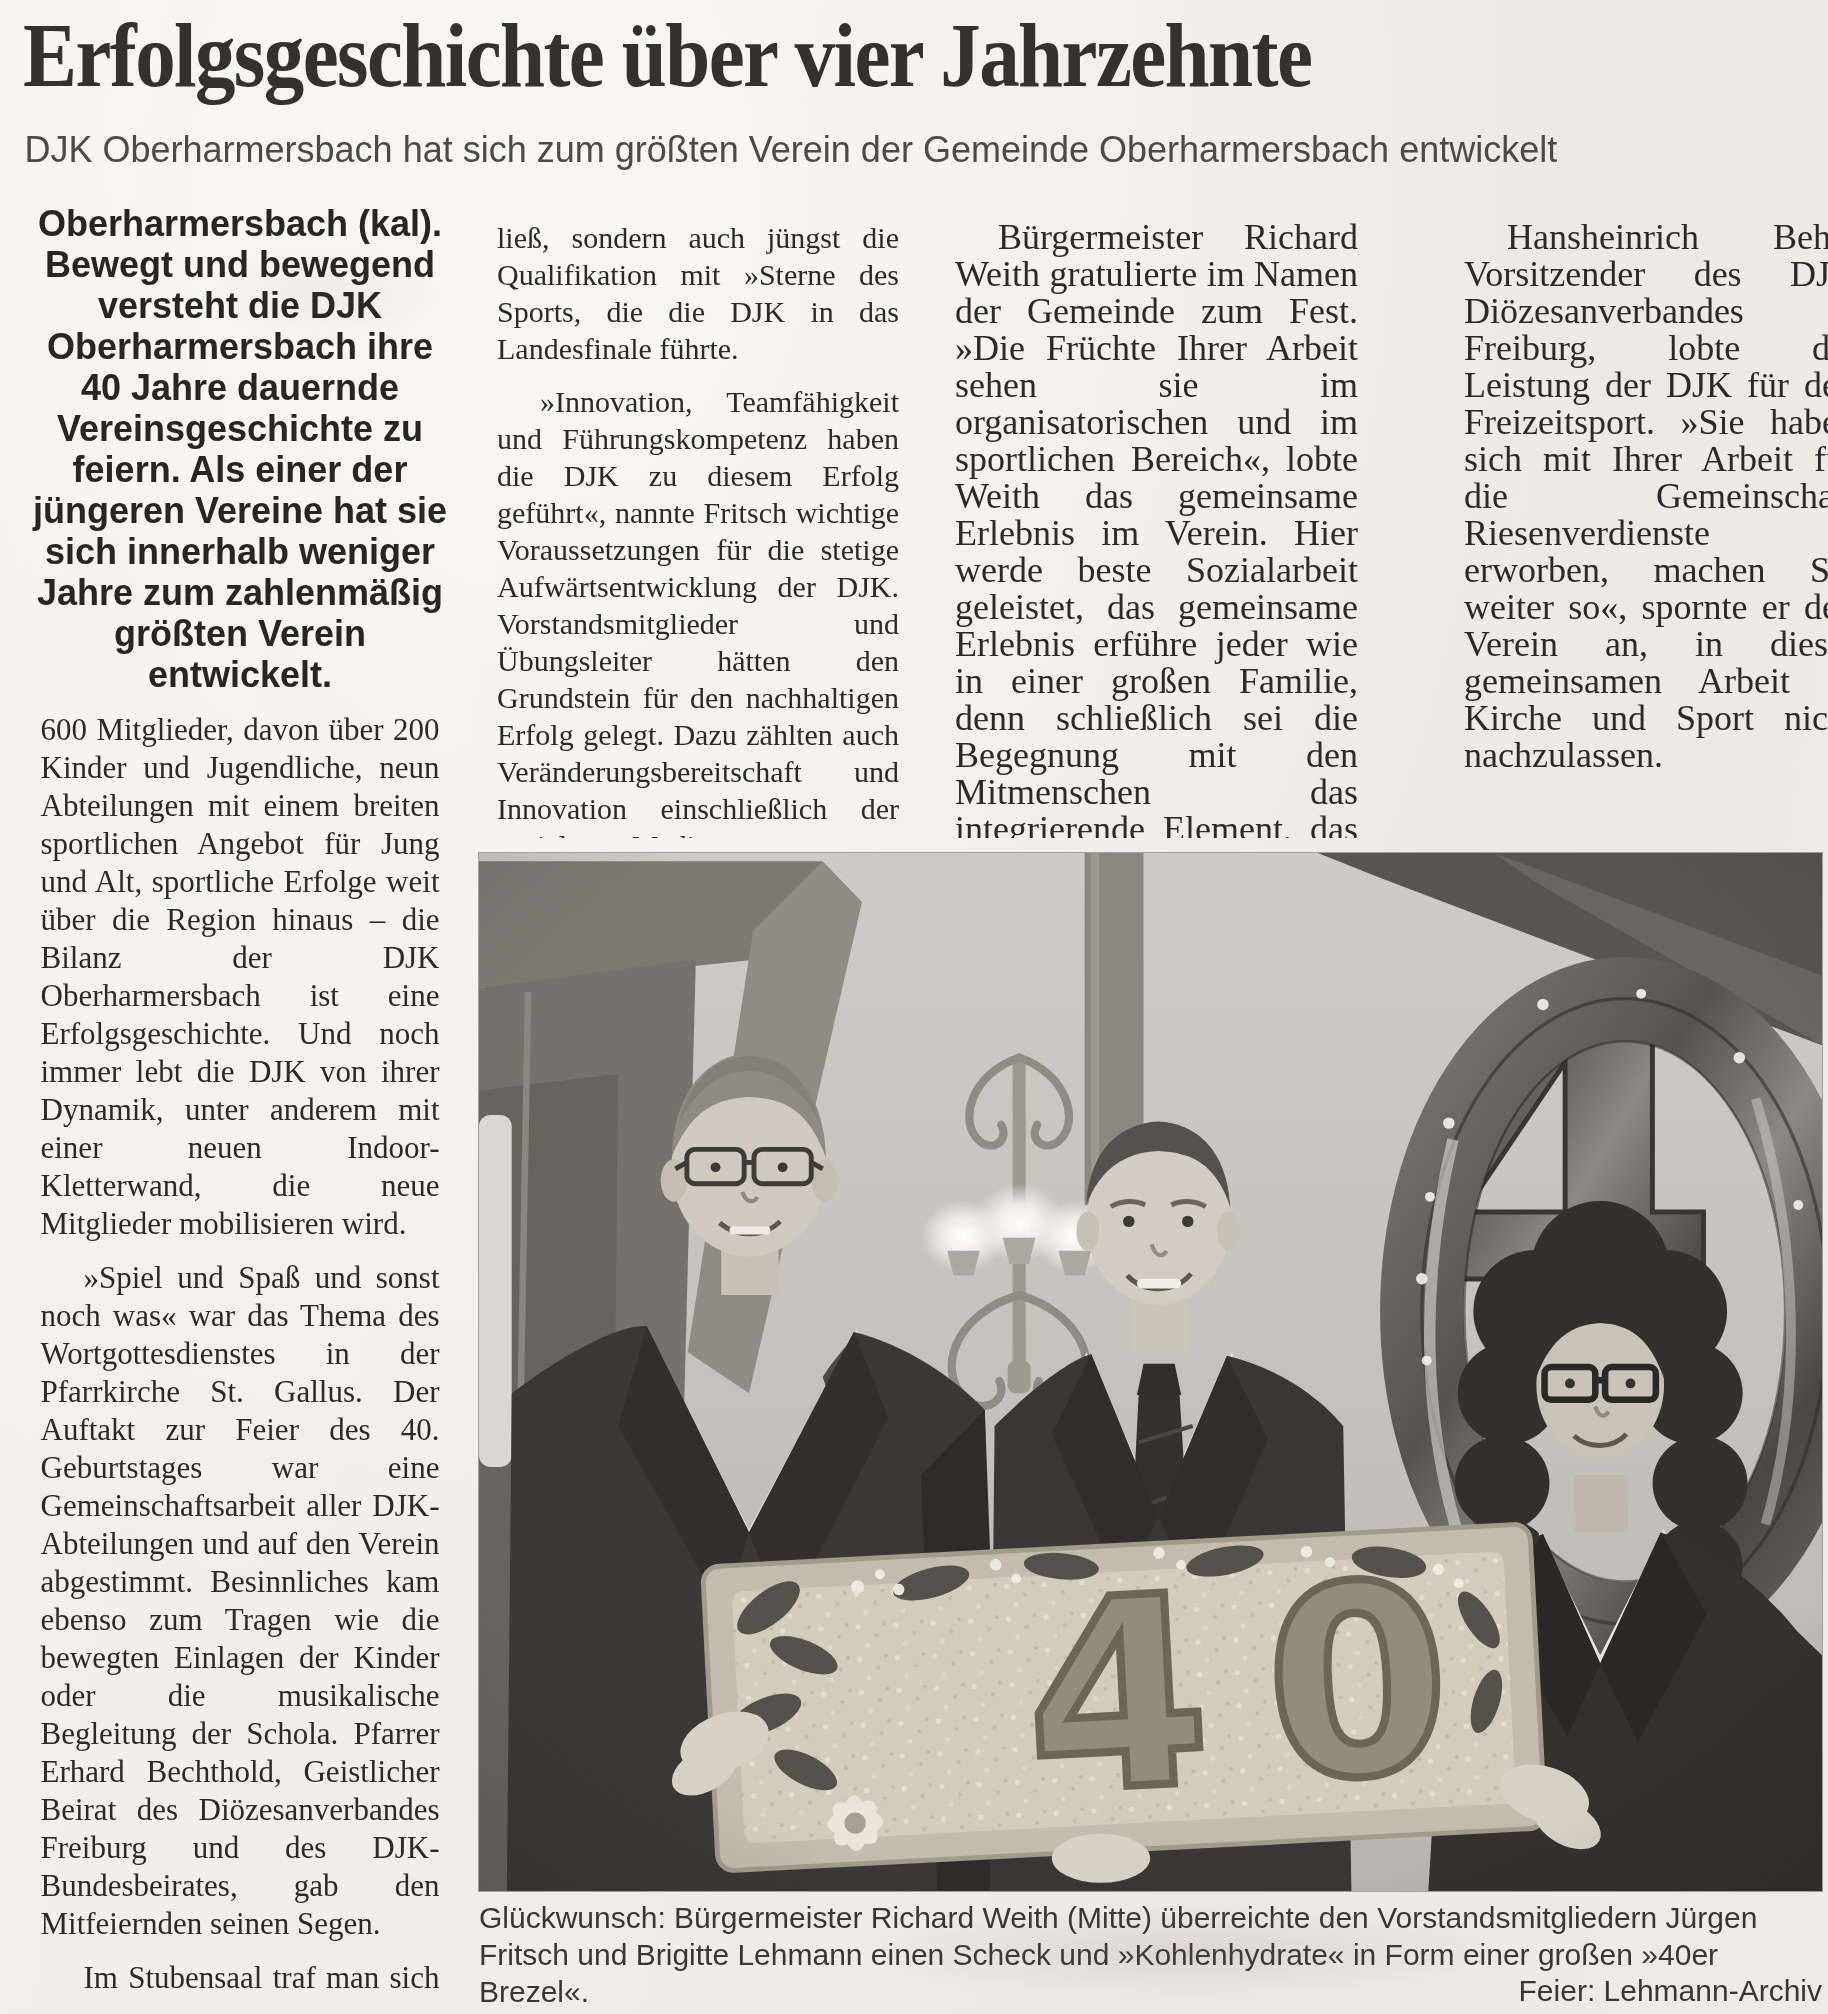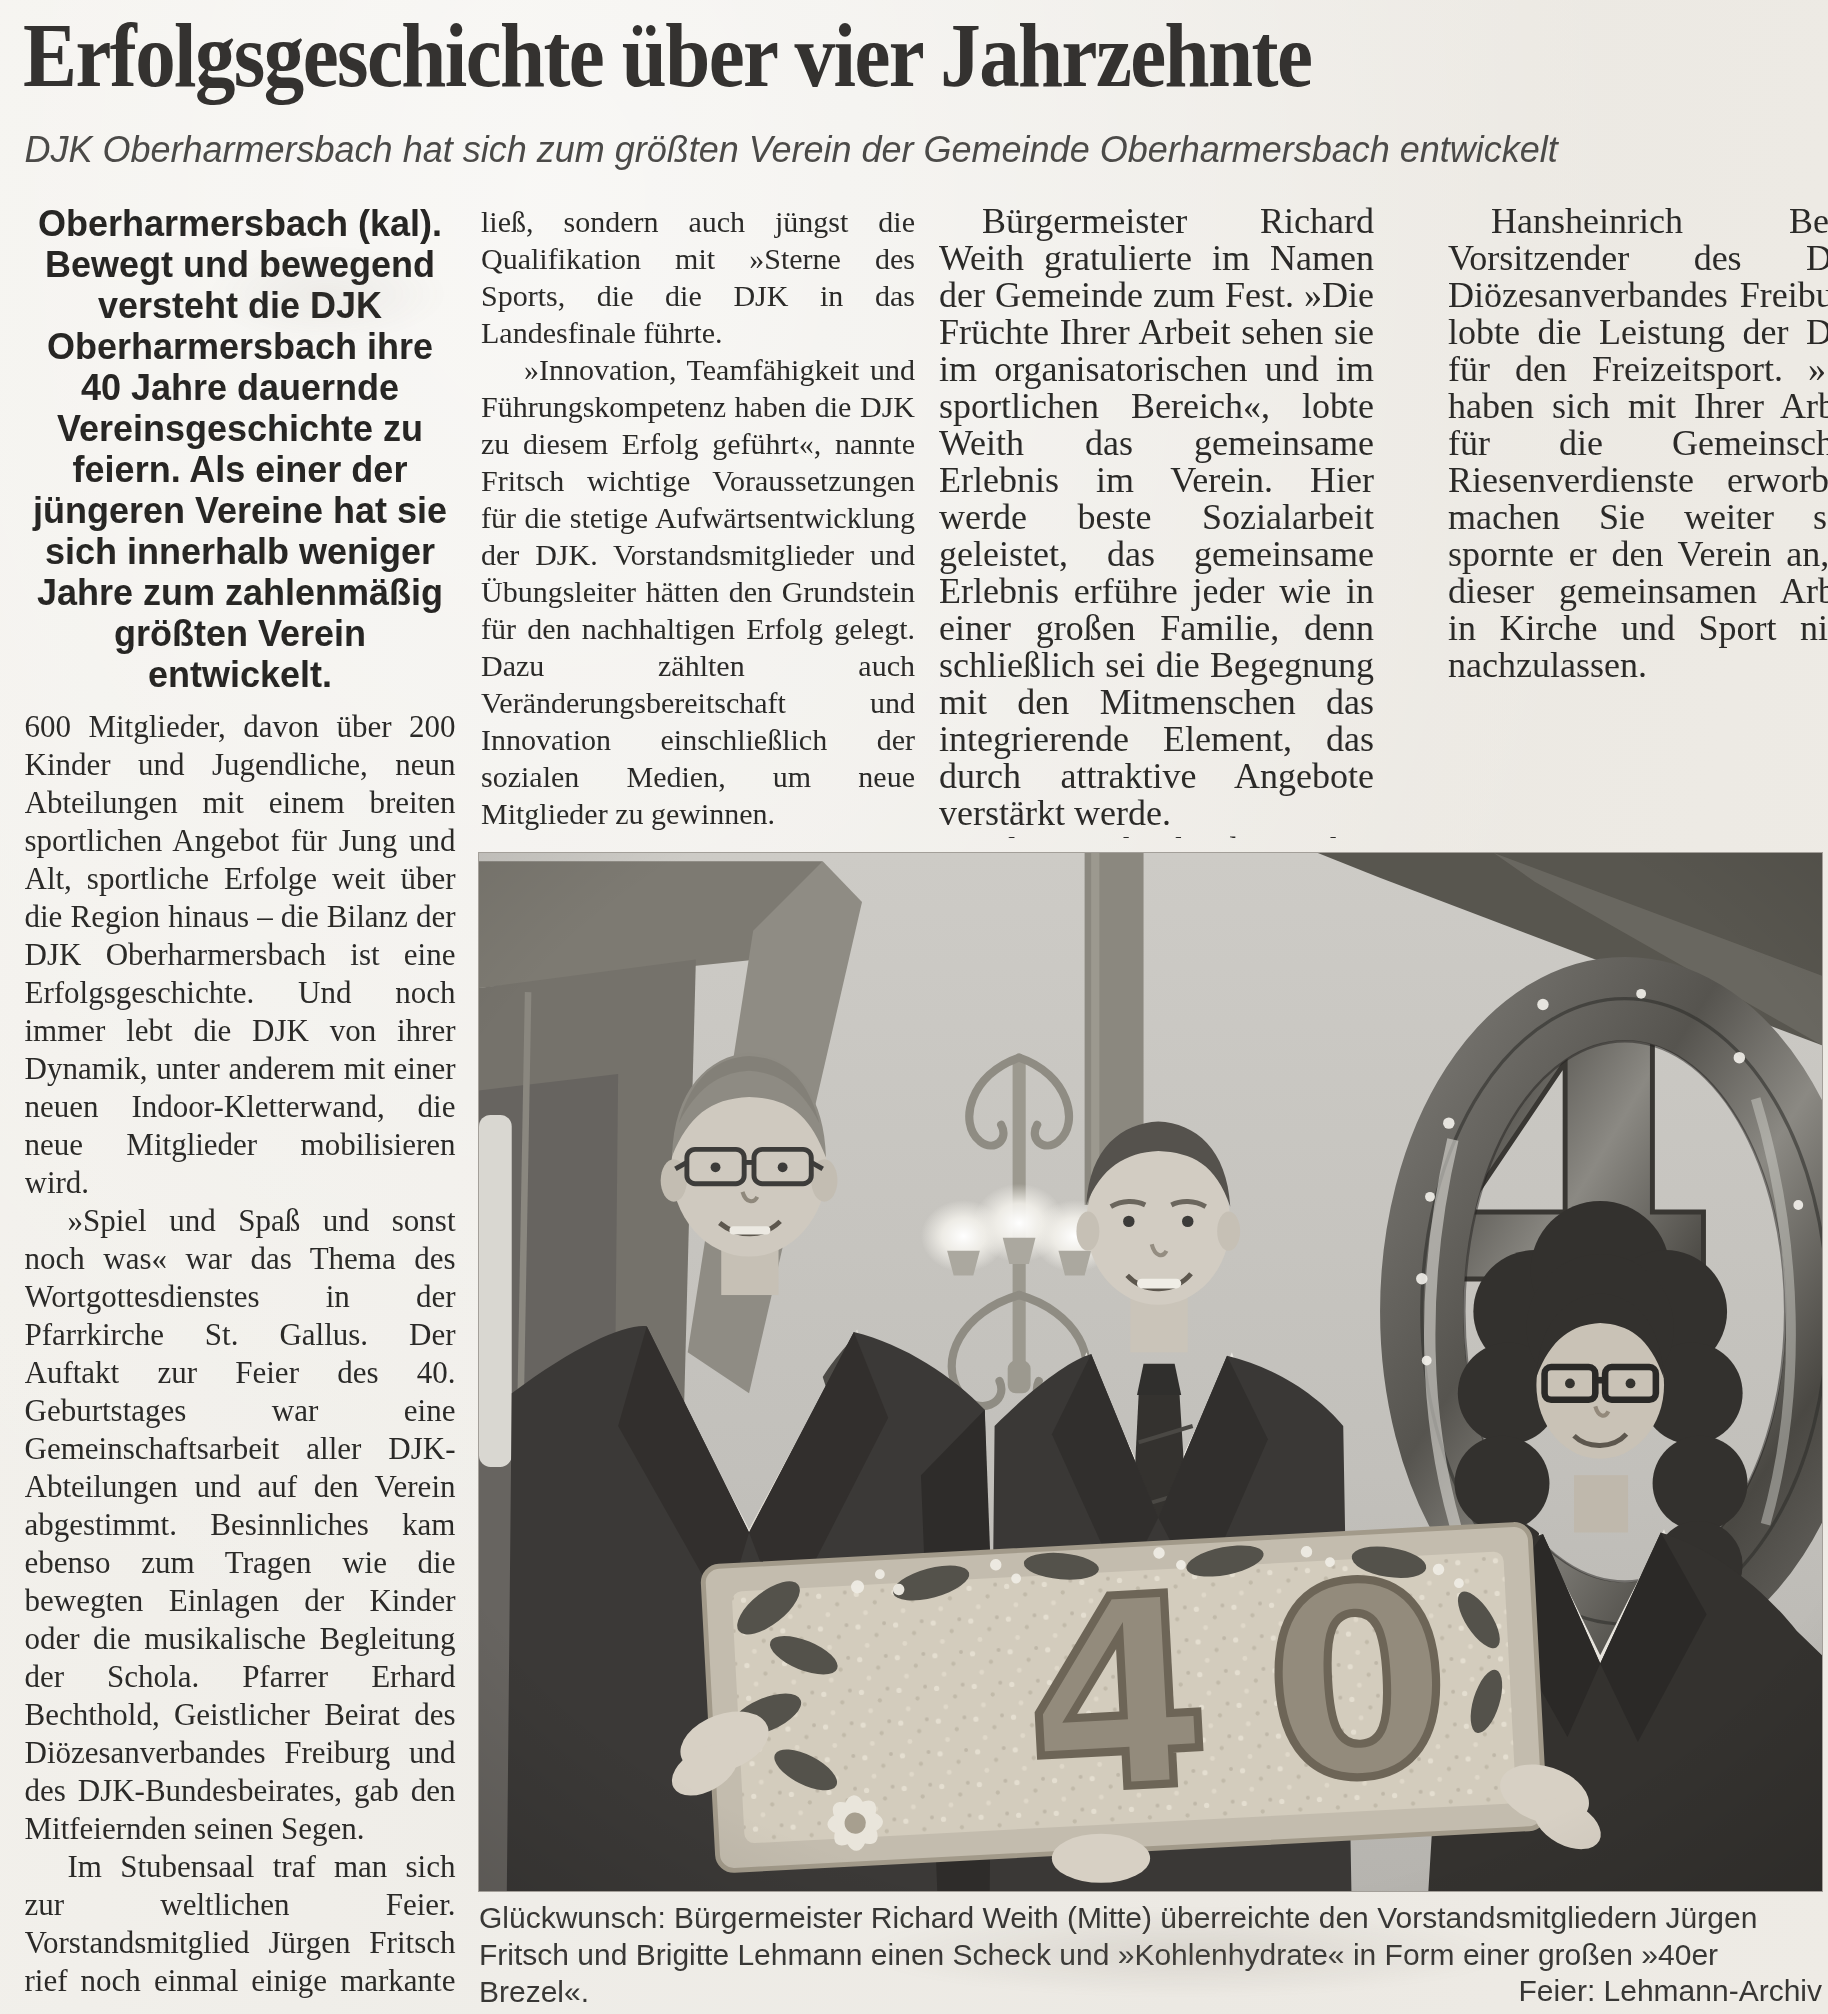--- a/index.html
+++ b/index.html
@@ -18,29 +18,29 @@
     font-family:"Liberation Serif", serif;
     font-weight:700;font-size:81px;line-height:1.12;
     letter-spacing:-1.6px;color:#343230;
     transform:scaleY(1.12);transform-origin:top left;
     white-space:nowrap;
   }
   .subheadline{
     position:absolute;left:24.5px;top:128px;width:1792px;
     font-family:"Liberation Sans", sans-serif;
     font-weight:400;font-size:36px;line-height:1.2;color:#4b4a48;
-    letter-spacing:0px;white-space:nowrap;font-style:italic;
+    letter-spacing:0px;white-space:nowrap;
   }
   .col{
     position:absolute;top:203px;
     text-align:justify;
     font-size:31px;line-height:38px;
     overflow:hidden;
   }
-  .col p{margin:0;}
+  .col p{margin:16px;}
   .col p.ind{text-indent:43px;}
   #col1{left:24.5px;width:431px;height:1800px;}
   #col2{left:481px;width:434px;height:635px;font-size:30px;line-height:37px;}
   #col3{left:939px;width:435px;height:635px;font-size:36px;line-height:37px;}
   #col4{left:1448px;width:424px;height:635px;font-size:36px;line-height:37px;}
   .lead{
     font-family:"Liberation Sans", sans-serif;
     font-weight:700;font-size:36px;line-height:41px;
     color:#272624;text-align:center;
     margin:0 0 13px 0 !important;

